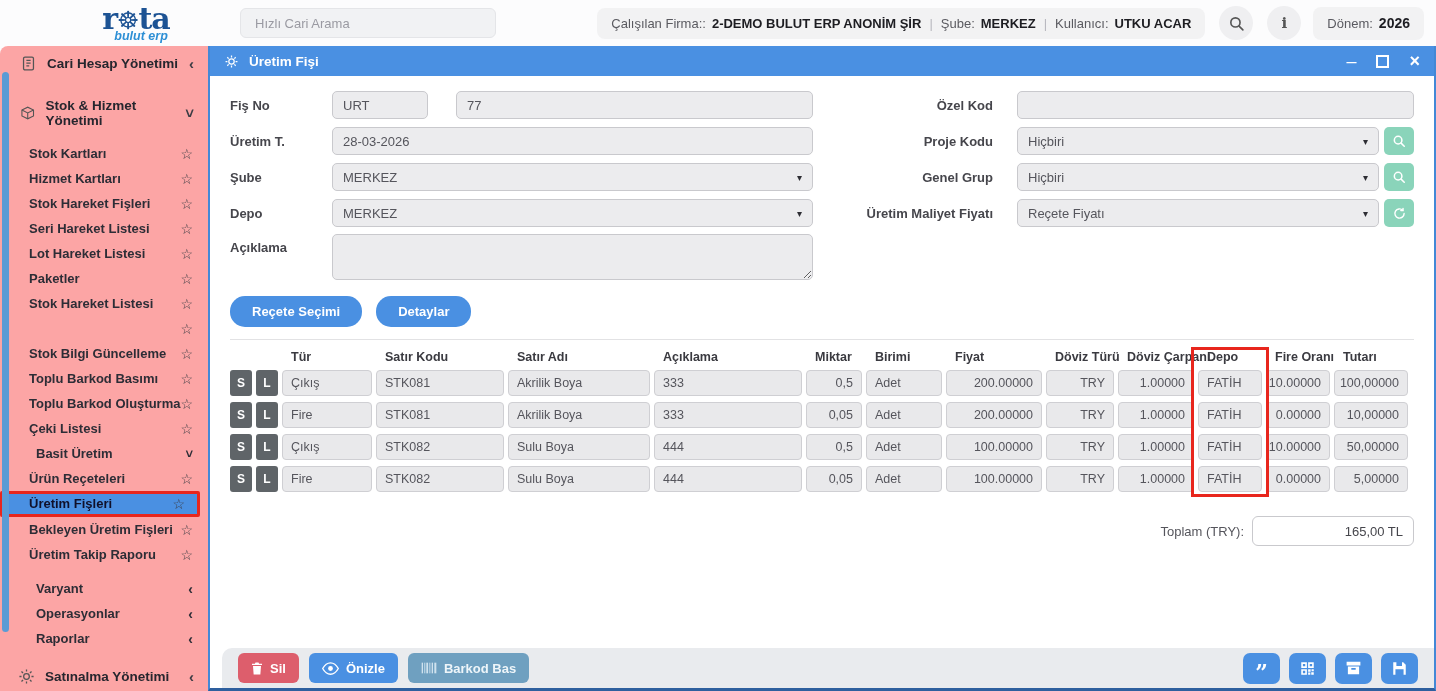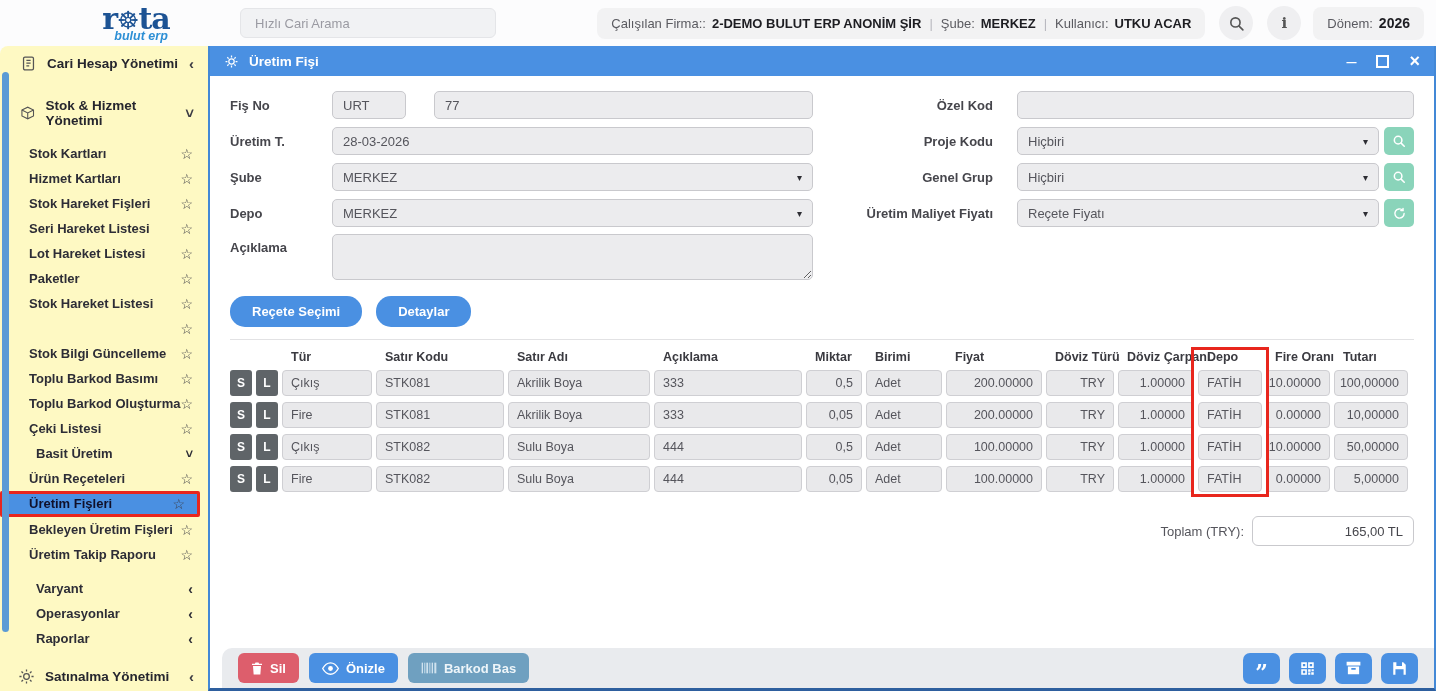--- a/index.html
+++ b/index.html
@@ -20,21 +20,21 @@
   .info-pill .sep { color:#b8b8bf; margin:0 2px; }
   .circle-btn { width:34px; height:34px; border-radius:50%; background:#efeff1; display:flex; align-items:center; justify-content:center; margin-left:14px; cursor:pointer; flex-shrink:0; }
   .info-glyph { font-family:"DejaVu Serif",serif; font-weight:bold; font-size:15px; color:#555; }
   .period-pill { margin:0 12px; background:#f2f2f3; border-radius:8px; height:33px; padding:0 14px; font-size:13px; color:#5a5a60; display:flex; align-items:center; gap:6px; white-space:nowrap; }
   .period-pill b { font-size:14px; color:#1d1d22; }
 
   
   .main-body { display:flex; height:645px; }
 
   
-  .sidebar { width:208px; flex-shrink:0; background:#fef9c3; position:relative; overflow:hidden; padding-top:2px; display:flex; flex-direction:column; border-top-left-radius:8px; }
+  .sidebar { width:208px; flex-shrink:0; background:#fca5a5; position:relative; overflow:hidden; padding-top:2px; display:flex; flex-direction:column; border-top-left-radius:8px; }
   .scroll-thumb { position:absolute; left:2px; top:26px; width:7px; height:560px; background:#5b9bd5; border-radius:4px; cursor:grab; }
   .side-section { display:flex; align-items:center; gap:10px; padding:7px 14px 7px 20px; font-size:13.5px; font-weight:bold; color:#26262e; cursor:pointer; }
   .side-section .chev { margin-left:auto; color:#3c3c44; font-size:15px; font-weight:bold; }
   .side-section.stok { margin-top:12px; margin-bottom:6px; }
   .side-link { display:flex; align-items:center; padding:4.5px 15px 4.5px 29px; font-size:13px; font-weight:bold; color:#2d2d36; cursor:pointer; }
   .side-link .star { margin-left:auto; font-size:14px; color:#3c3c44; font-weight:normal; cursor:pointer; }
   .side-link .lbl { line-height:16px; }
   .side-link.wrap .lbl { width:128px; white-space:normal; }
   .side-sub { padding-left:36px; }
   .side-link.selected { background:#4a90e2; border:3px solid #e8261d; border-radius:2px; padding:2px 12px 2px 26px; margin-right:8px; color:#10102a; }
@@ -54,21 +54,21 @@
   .panel-body { flex:1; padding:14px 20px 0 20px; display:flex; flex-direction:column; min-height:0; }
 
   
   .form-grid { display:grid; grid-template-columns:583px 1fr; column-gap:42px; }
   .frow { display:flex; align-items:center; margin-bottom:6px; min-height:30px; }
   .frow.top { align-items:flex-start; }
   .flabel { width:102px; flex-shrink:0; font-size:13px; font-weight:bold; color:#46464c; }
   .flabel.r { width:138px; text-align:right; margin-right:24px; }
   .ctl { height:28px; background:#ececee; border:1px solid #c9c9cd; border-radius:5px; font-size:13px; color:#55555c; display:flex; align-items:center; padding:0 10px; font-family:inherit; outline:none; }
   input.ctl { display:block; line-height:26px; }
-  .prefix { width:74px; margin-right:28px; flex-shrink:0; }
+  .prefix { width:96px; margin-right:28px; flex-shrink:0; }
   .grow { flex:1; min-width:0; }
   .select { justify-content:space-between; cursor:pointer; }
   .caret { font-size:10px; color:#2e2e34; margin-left:8px; }
   textarea.ctl { height:46px; resize:both; padding-top:5px; width:100%; }
   .action-btn { width:30px; height:28px; margin-left:5px; flex-shrink:0; background:#8ad4ba; border:none; border-radius:5px; display:flex; align-items:center; justify-content:center; cursor:pointer; }
 
   
   .btn-row { display:flex; gap:14px; margin:10px 0 12px 0; }
   .pill-btn { background:#4a90e2; color:#fff; border:none; border-radius:15px; height:31px; padding:0 22px; font-size:13px; font-weight:bold; font-family:inherit; cursor:pointer; }
 

